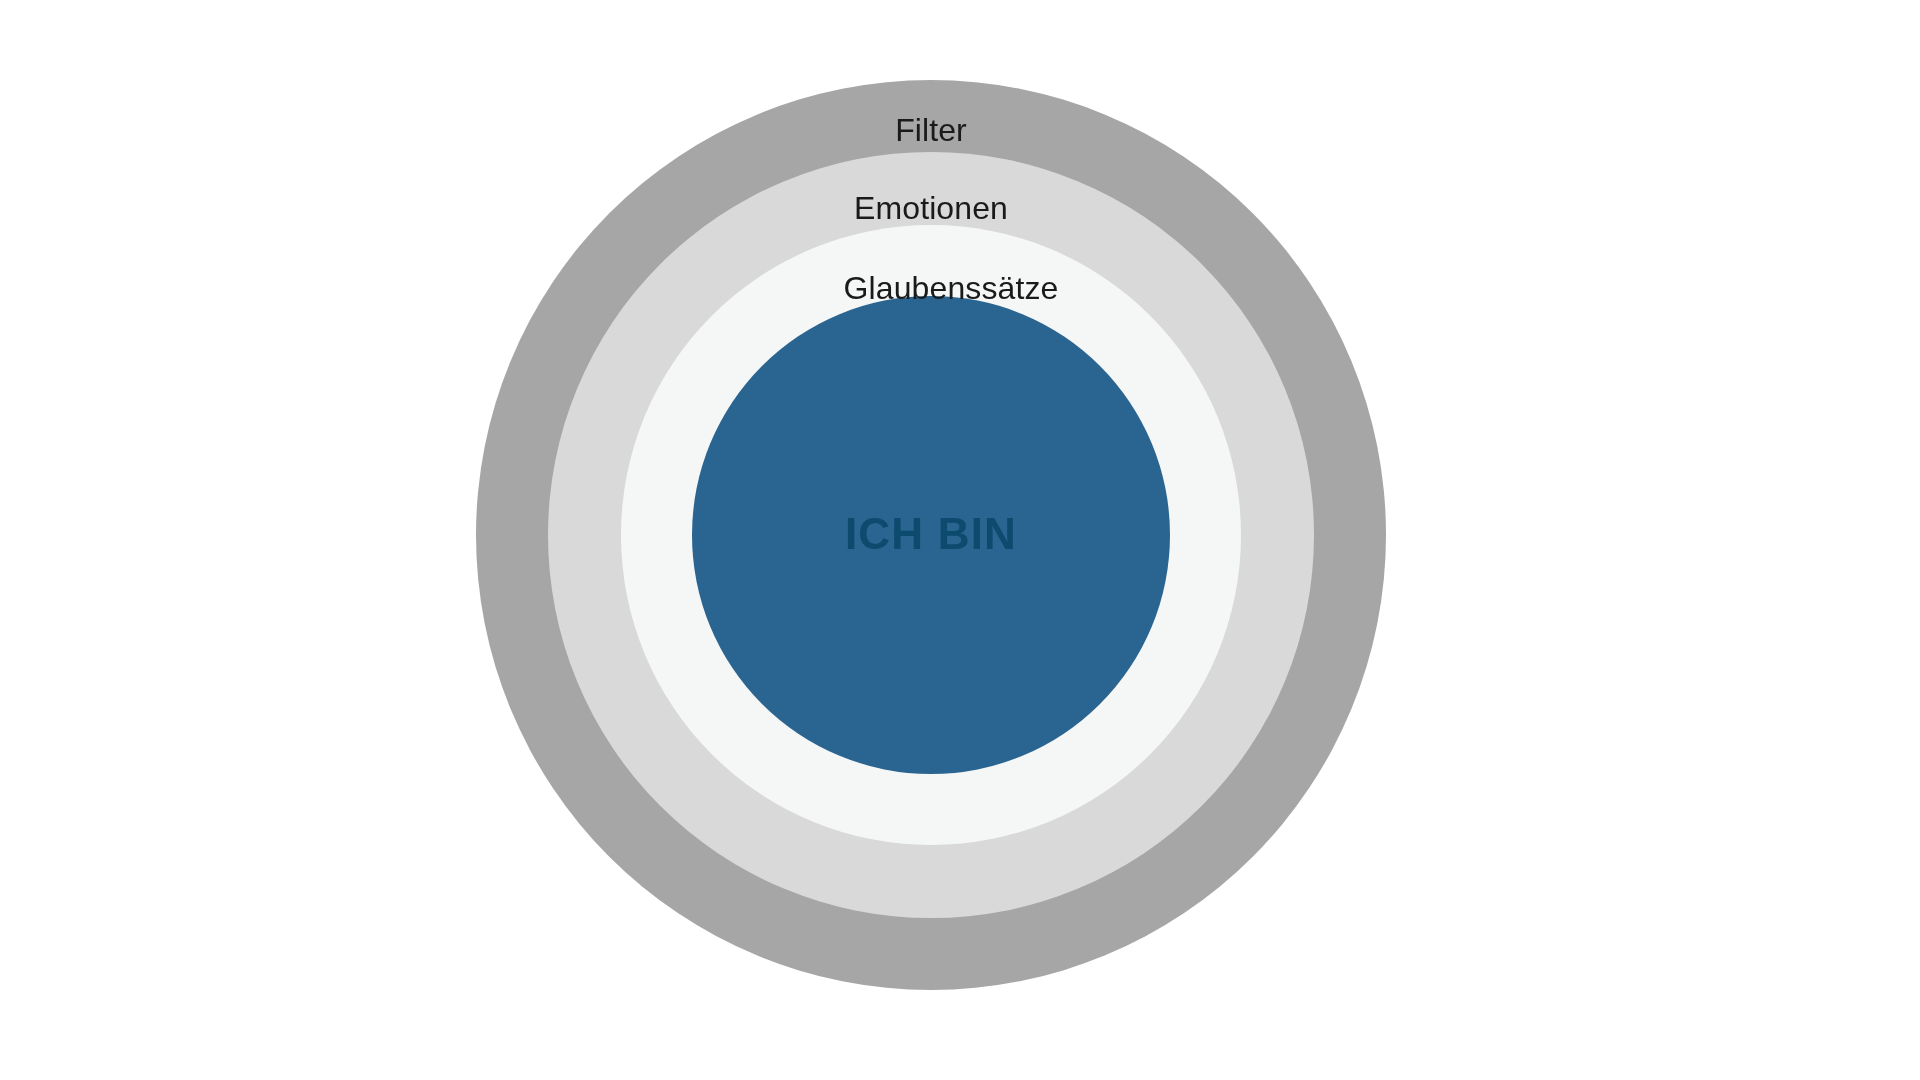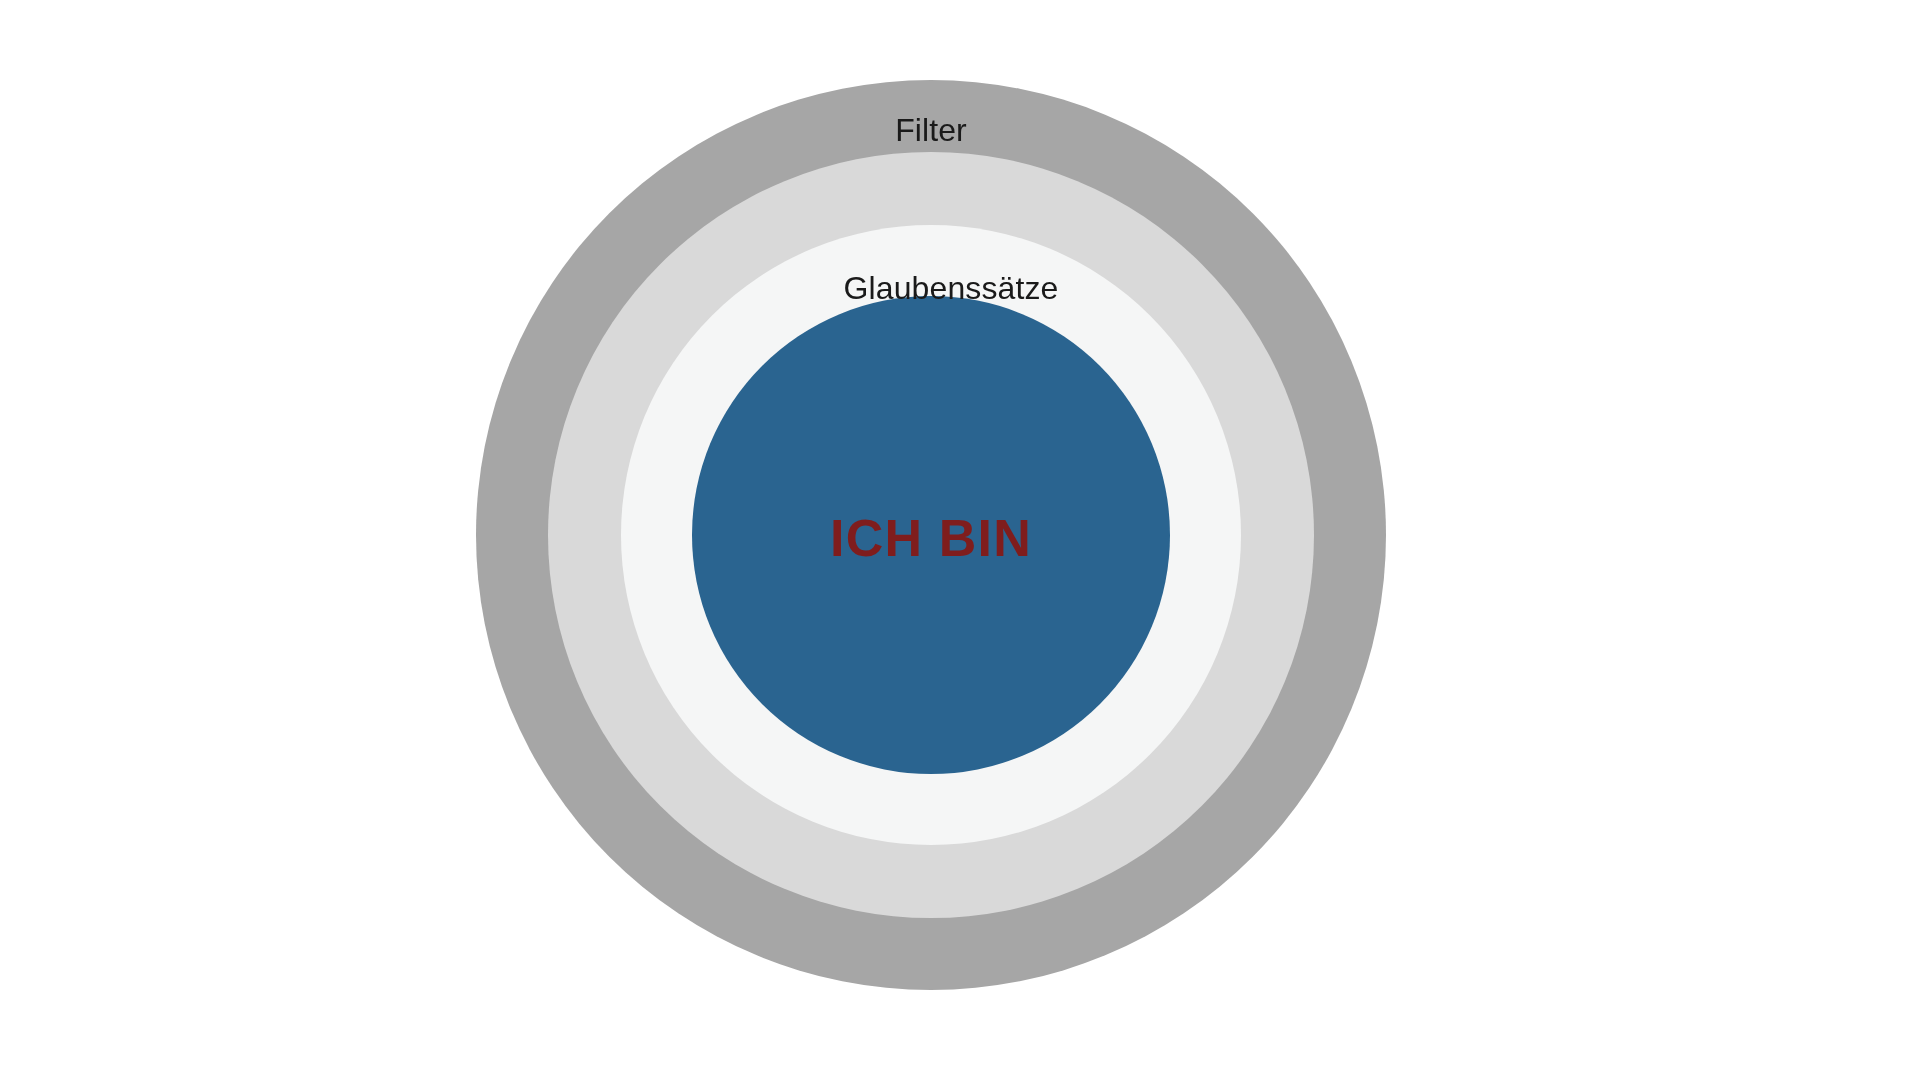--- a/index.html
+++ b/index.html
@@ -86,22 +86,22 @@
   #label-emotionen     { top: 192px; }
   #label-glaubenssaetze{ top: 272px; padding-left: 20px; }
   #label-identifikation{ top: 866px; }
 
   #label-core {
     position: absolute;
     left: 0;
     width: 1920px;
     top: 512px;
     text-align: center;
-    color: #7f1d1d;
-    font-size: 52px;
+    color: #0c4a6e;
+    font-size: 44px;
     font-weight: bold;
     letter-spacing: 1.2px;
     line-height: 1;
     white-space: nowrap;
   }
   #label-core > span {
     position: relative;
     left: -29px;
   }
 </style>
@@ -113,19 +113,20 @@
   <div class="ring" id="ring-filter" style="width: 910px; height: 910px; background: rgb(166, 166, 166); left: 931px; top: 535px; margin-left: 0px; margin-top: 0px; transform: translate(-50%, -50%);"></div>
 
   <div class="ring" id="ring-emotionen" style="width: 766px; height: 766px; background: rgb(217, 217, 217); left: 931px; top: 535px; margin-left: 0px; margin-top: 0px; transform: translate(-50%, -50%);"></div>
 
   <div class="ring" id="ring-glaubenssaetze" style="width: 620px; height: 620px; background: rgb(245, 246, 246); left: 931px; top: 535px; margin-left: 0px; margin-top: 0px; transform: translate(-50%, -50%);"></div>
 
   <div class="ring" id="core-ich-bin" style="width: 478px; height: 478px; background: rgb(42, 100, 144); left: 931px; top: 535px; margin-left: 0px; margin-top: 0px; transform: translate(-50%, -50%);"></div>
 
   <div class="ring-label" id="label-filter"><span style="left: -29px;">Filter</span></div>
 
+  <div class="ring-label" id="label-emotionen"><span style="left: -29px;">Emotionen</span></div>
 
   <div class="ring-label" id="label-glaubenssaetze"><span style="left: -29px;">Glaubenssätze</span></div>
 
 
   <div id="label-core"><span style="left: -29px;">ICH BIN</span></div>
 
 </div>
 
 </body></html>

